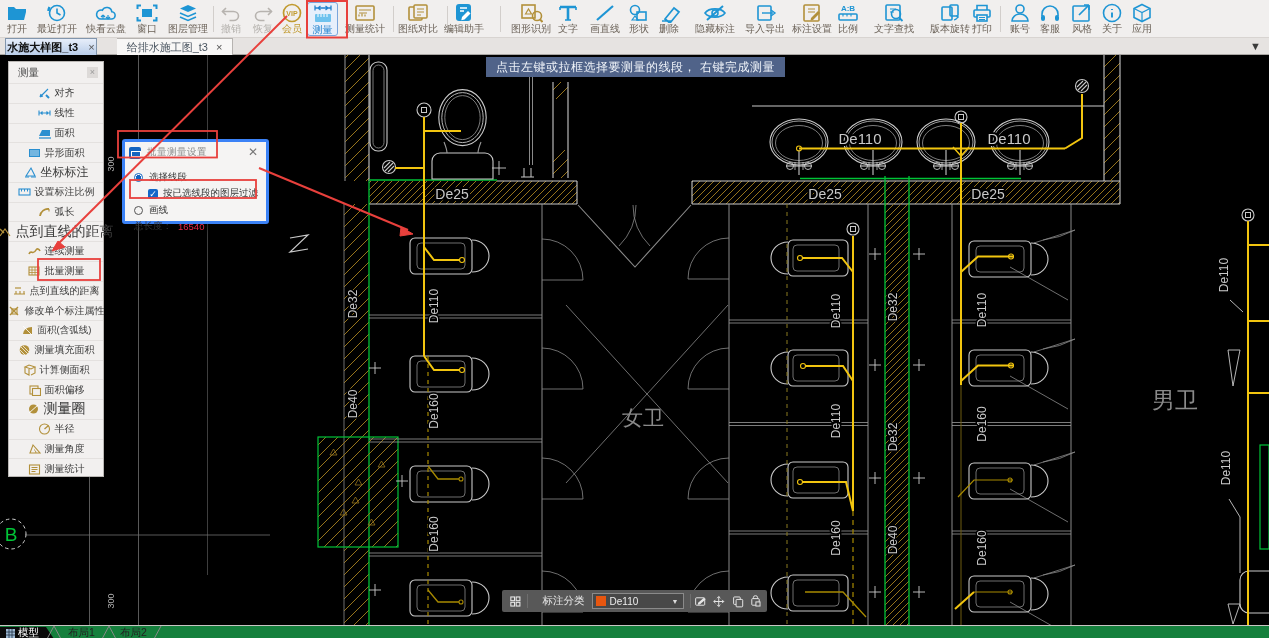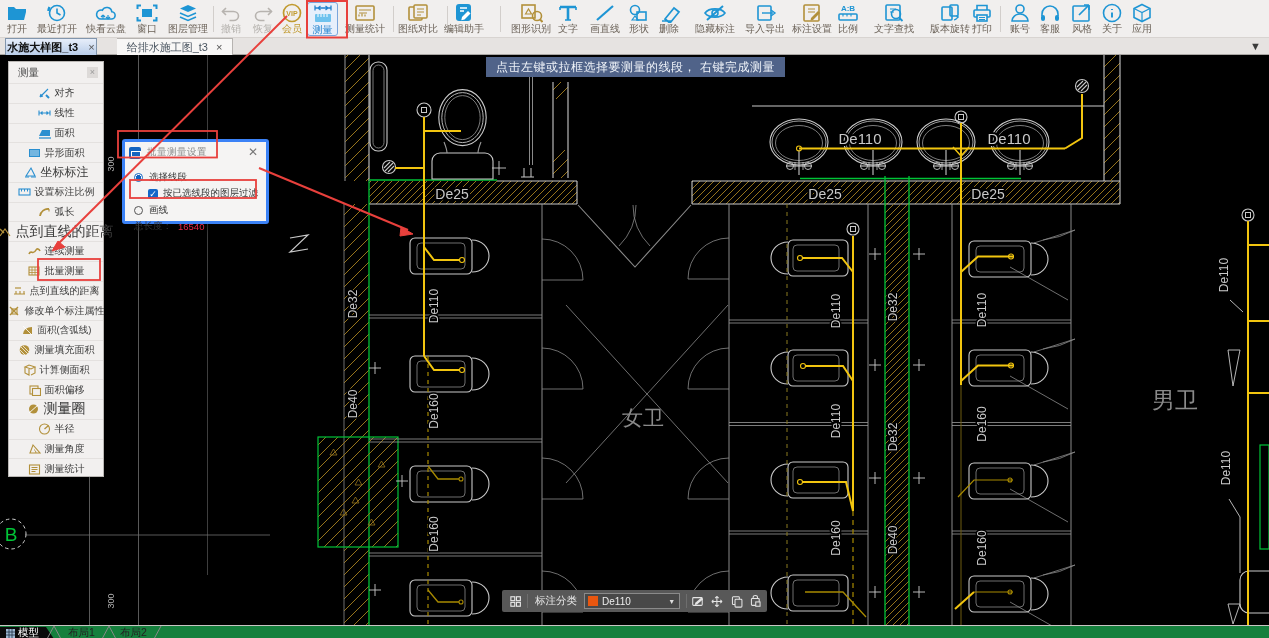--- a/index.html
+++ b/index.html
@@ -768,21 +768,21 @@
  <div class="drow" style="top:78px">总长度：<span style="color:#e8274b;margin-left:6px">16540</span></div>
 </div>
 <div id="flotbar">
  <svg width="13" height="13" viewBox="0 0 13 13" style="margin:0 6px 0 8px" fill="none" stroke="#e8e8e8" stroke-width="1.3">
         <rect x="1" y="1" width="4.5" height="4.5"></rect>
         <rect x="7.5" y="1" width="4.5" height="4.5"></rect>
         <rect x="1" y="7.5" width="4.5" height="4.5"></rect>
         <rect x="7.5" y="7.5" width="4.5" height="4.5"></rect>
       </svg>
  <div style="width:1px;height:14px;background:#6e6e6e"></div>
- <span style="color:#e8e8e8;font-size:10.5px;margin:0 7px 0 7px;white-space:nowrap">标注分类</span>
+ <span style="color:#e8e8e8;font-size:10.5px;margin:0 7px 0 15px;white-space:nowrap">标注分类</span>
  <div style="width:111px;height:16px;background:#484848;border:1px solid #8a8a8a;display:flex;align-items:center">
    <span style="width:10px;height:10px;background:#e8560f;margin:0 4px 0 3px"></span>
    <span style="color:#eee;font-size:10px">De110</span>
    <span style="margin-left:auto;margin-right:4px;color:#ddd;font-size:7px">▼</span>
  </div>
  <div style="width:1px;height:14px;background:#6e6e6e;margin-left:6px"></div>
  <svg width="88" height="15" viewBox="0 0 88 15" style="margin-left:4px" fill="none" stroke="#e5e5e5" stroke-width="1.2">
   <rect x="2" y="3" width="11" height="9" rx="1"></rect>
         <path d="M5 9 l7 -6 2 2 -7 6 -2.5 0.5 z" fill="#e5e5e5" stroke="none"></path>
   <path d="M30 1.5 v12 M24 7.5 h12 M30 1.5 l-2 2 m2 -2 l2 2 M30 13.5 l-2 -2 m2 2 l2 -2 M24 7.5 l2 -2 m-2 2 l2 2 M36 7.5 l-2 -2 m-0 4 l2 -2"></path>

